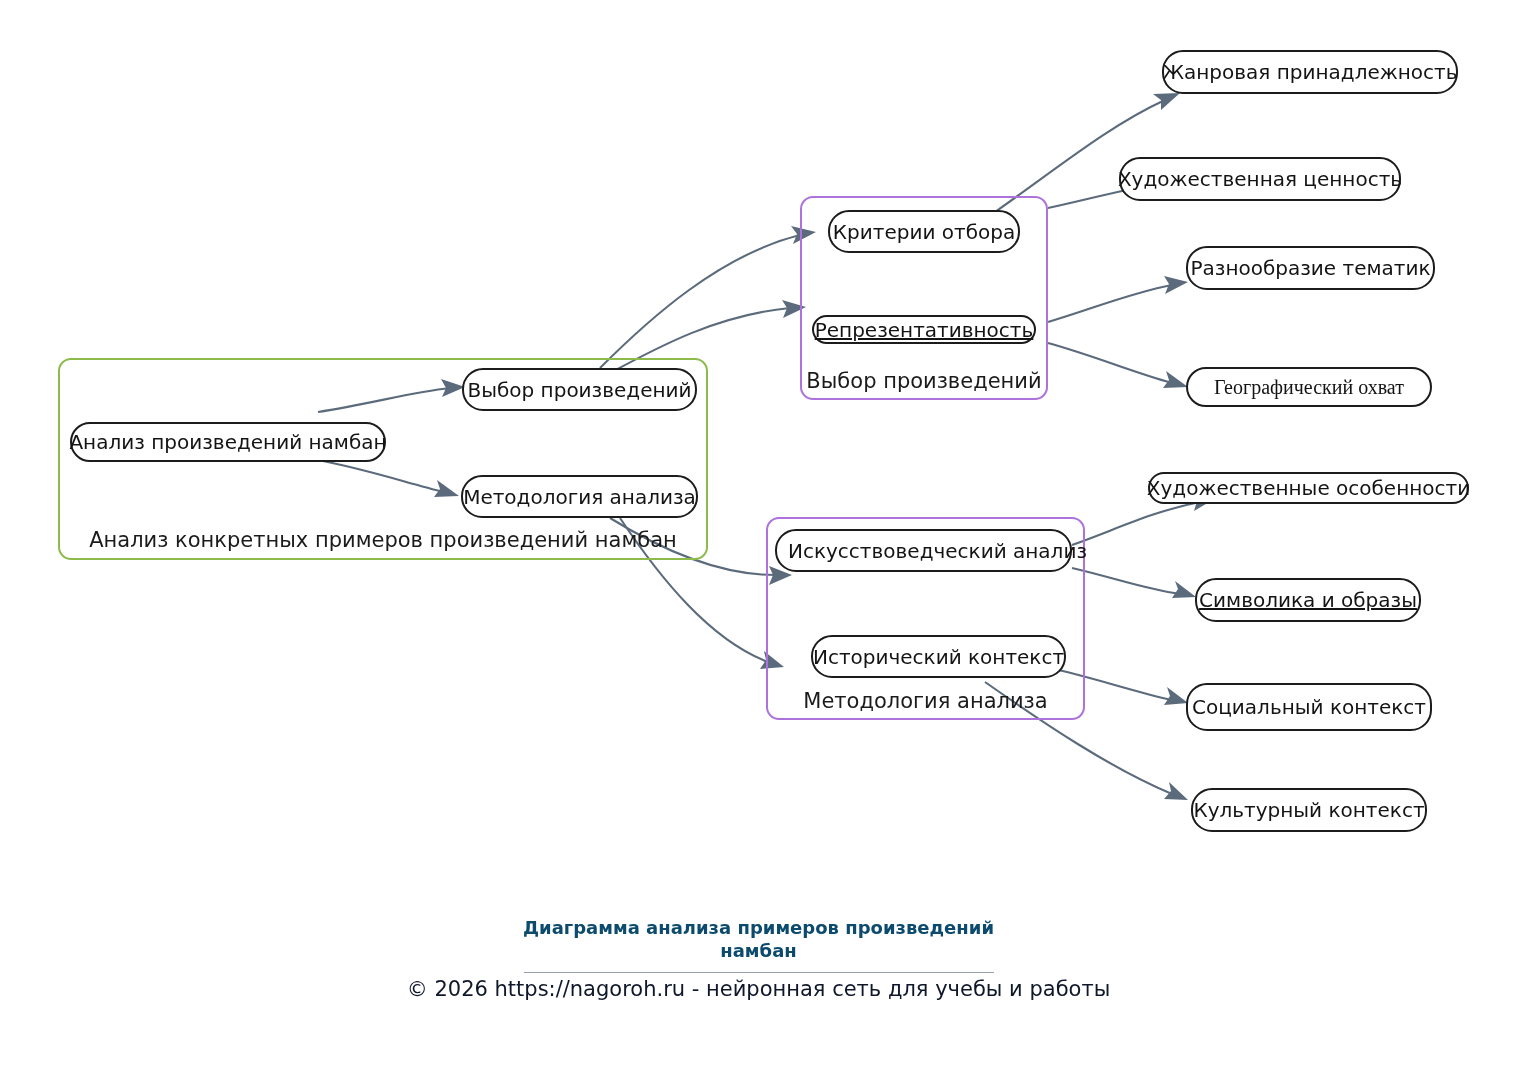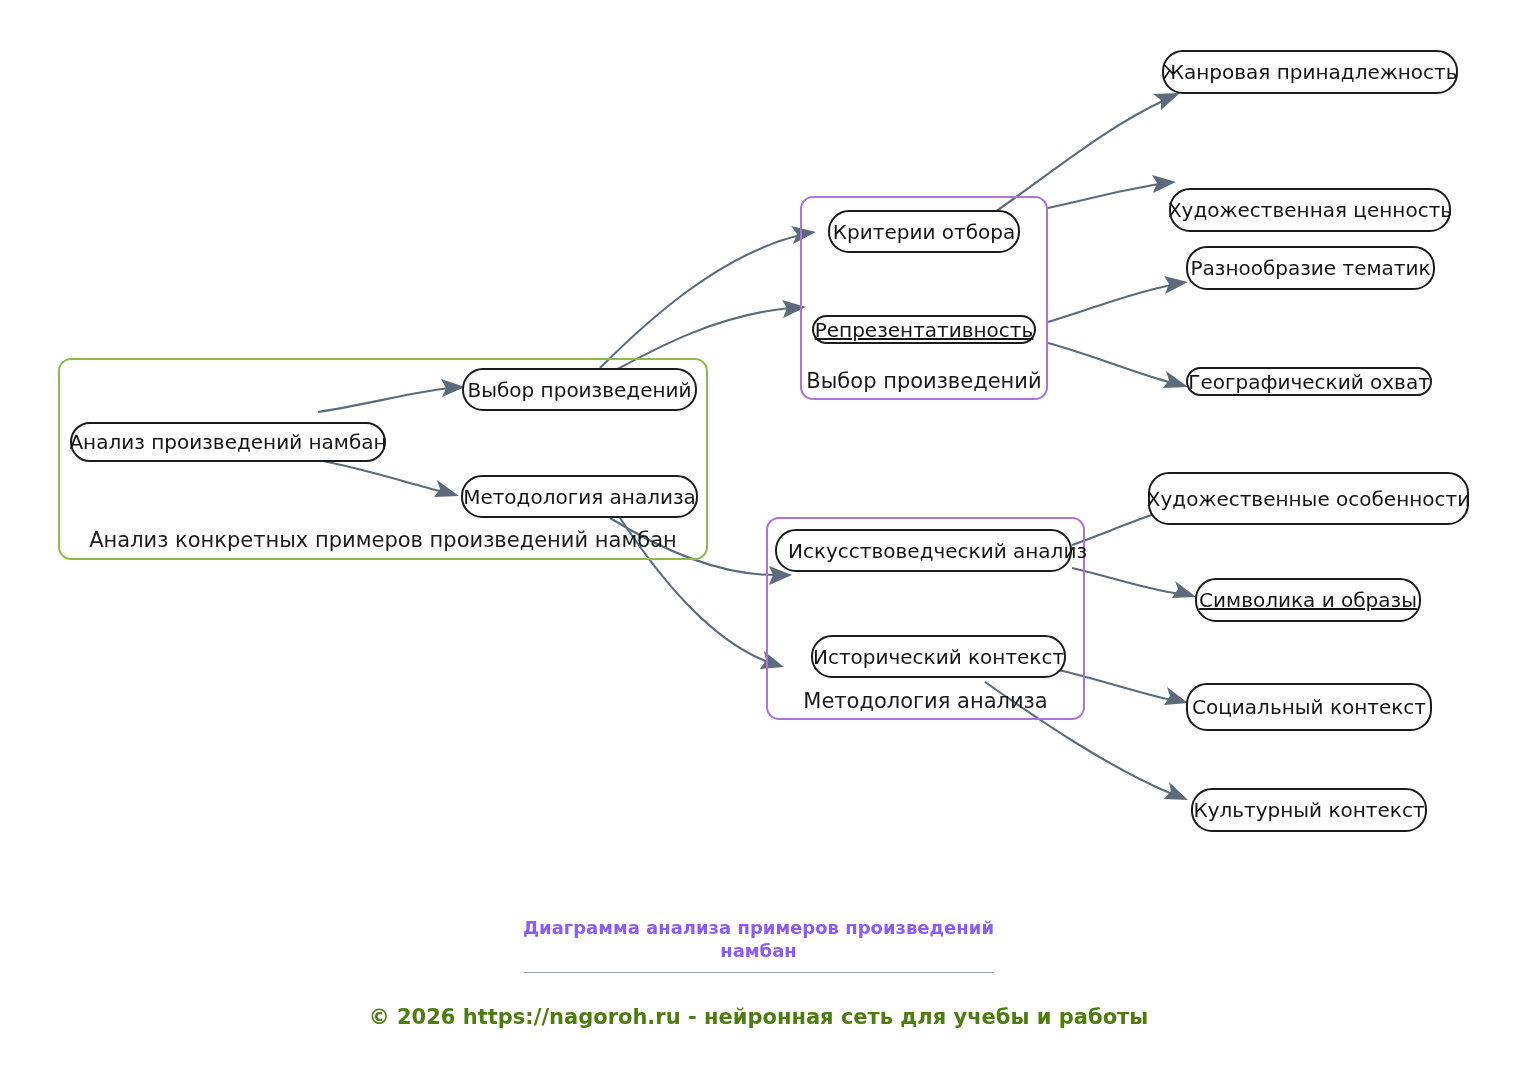--- a/index.html
+++ b/index.html
@@ -70,35 +70,34 @@
   }
   .footer {
     position: absolute;
     left: 0;
     width: 1517px;
     text-align: center;
   }
   .footer-title {
     font-size: 18px;
     font-weight: bold;
-    color: #8b5cf6;
+    color: #0c4a6e;
     line-height: 1.3;
     font-family: "DejaVu Sans", sans-serif;
   }
   .footer-rule {
     margin: 9px auto 0 auto;
     width: 470px;
     border-top: 1.6px solid #94a1b0;
   }
   .footer-copy {
-    margin-top: 32px;
+    margin-top: 4px;
     font-size: 21px;
-    color: #4d7c0f;
-    font-family: "DejaVu Sans", sans-serif;
-    font-weight: bold;
+    color: #0f172a;
+    font-family: "DejaVu Sans", sans-serif;
   }
 </style>
 </head>
 <body>
 
 <div id="canvas">
 
   <svg class="layer" viewBox="0 0 1517 1089">
 
     <g>
@@ -193,27 +192,27 @@
   <div class="node" style="left:828px; top:210px; width:192px; height:43px;">Критерии отбора</div>
 
   <div class="node" style="left:812px; top:315px; width:224px; height:29px;text-decoration:underline;">Репрезентативность</div>
 
   <div class="node" style="left:775px; top:529px; width:297px; height:43px;padding-left:42px;">Искусствоведческий анализ</div>
 
   <div class="node" style="left:795px; top:635px; width:255px; height:43px;margin-left:16px;">Исторический контекст</div>
 
   <div class="node" style="left:1162px; top:50px; width:296px; height:44px;">Жанровая принадлежность</div>
 
-  <div class="node" style="left:1169px; top:157px; width:282px; height:44px;margin-top:31px;">Художественная ценность</div>
+  <div class="node" style="left:1119px; top:157px; width:282px; height:44px;">Художественная ценность</div>
 
   <div class="node" style="left:1186px; top:246px; width:249px; height:44px;">Разнообразие тематик</div>
 
-  <div class="node" style="left:1186px; top:367px; width:246px; height:29px;">Географический охват</div>
-
-  <div class="node" style="left:1148px; top:472px; width:321px; height:53px;">Художественные особенности</div>
+  <div class="node" style="left:1186px; top:367px; width:246px; height:40px;font-family:Liberation Serif, serif;">Географический охват</div>
+
+  <div class="node" style="left:1148px; top:472px; width:321px; height:32px;">Художественные особенности</div>
 
   <div class="node" style="left:1195px; top:578px; width:226px; height:44px;text-decoration:underline;">Символика и образы</div>
 
   <div class="node" style="left:1186px; top:683px; width:246px; height:48px;">Социальный контекст</div>
 
   <div class="node" style="left:1191px; top:788px; width:236px; height:44px;">Культурный контекст</div>
 
   <div class="footer" style="top:916px;">
     <div class="footer-title">
       <span>Диаграмма анализа примеров произведений</span><br>

